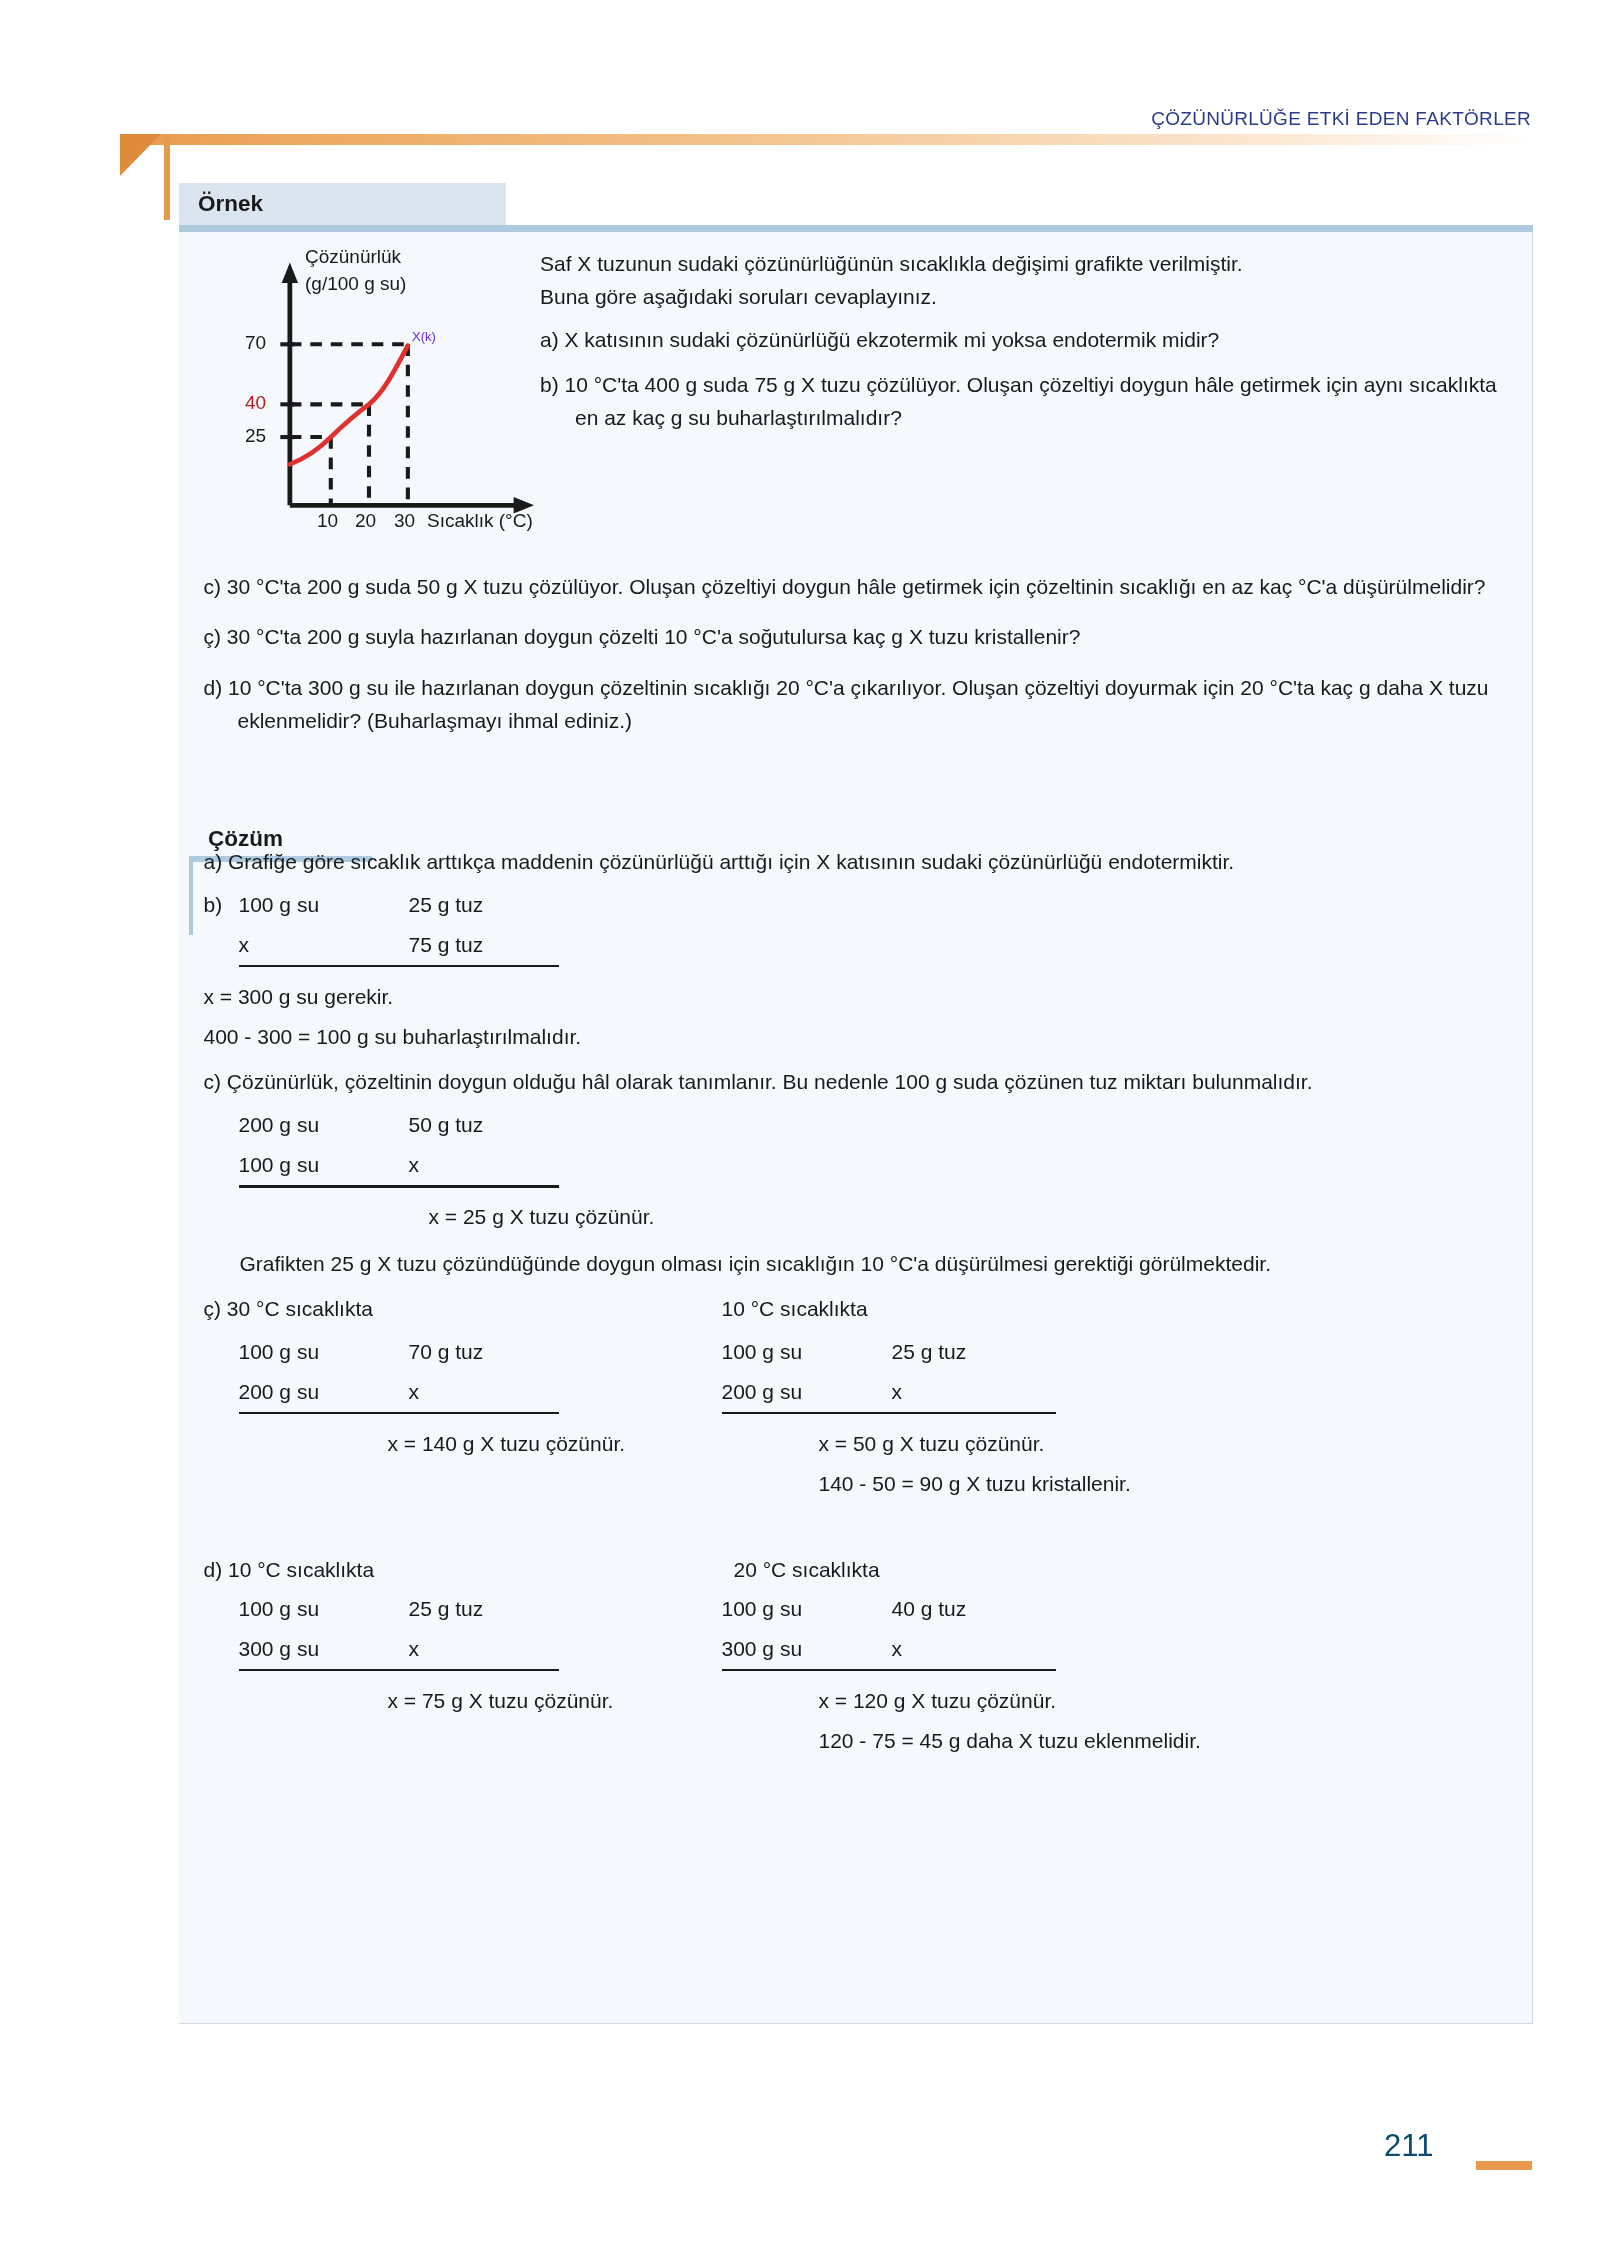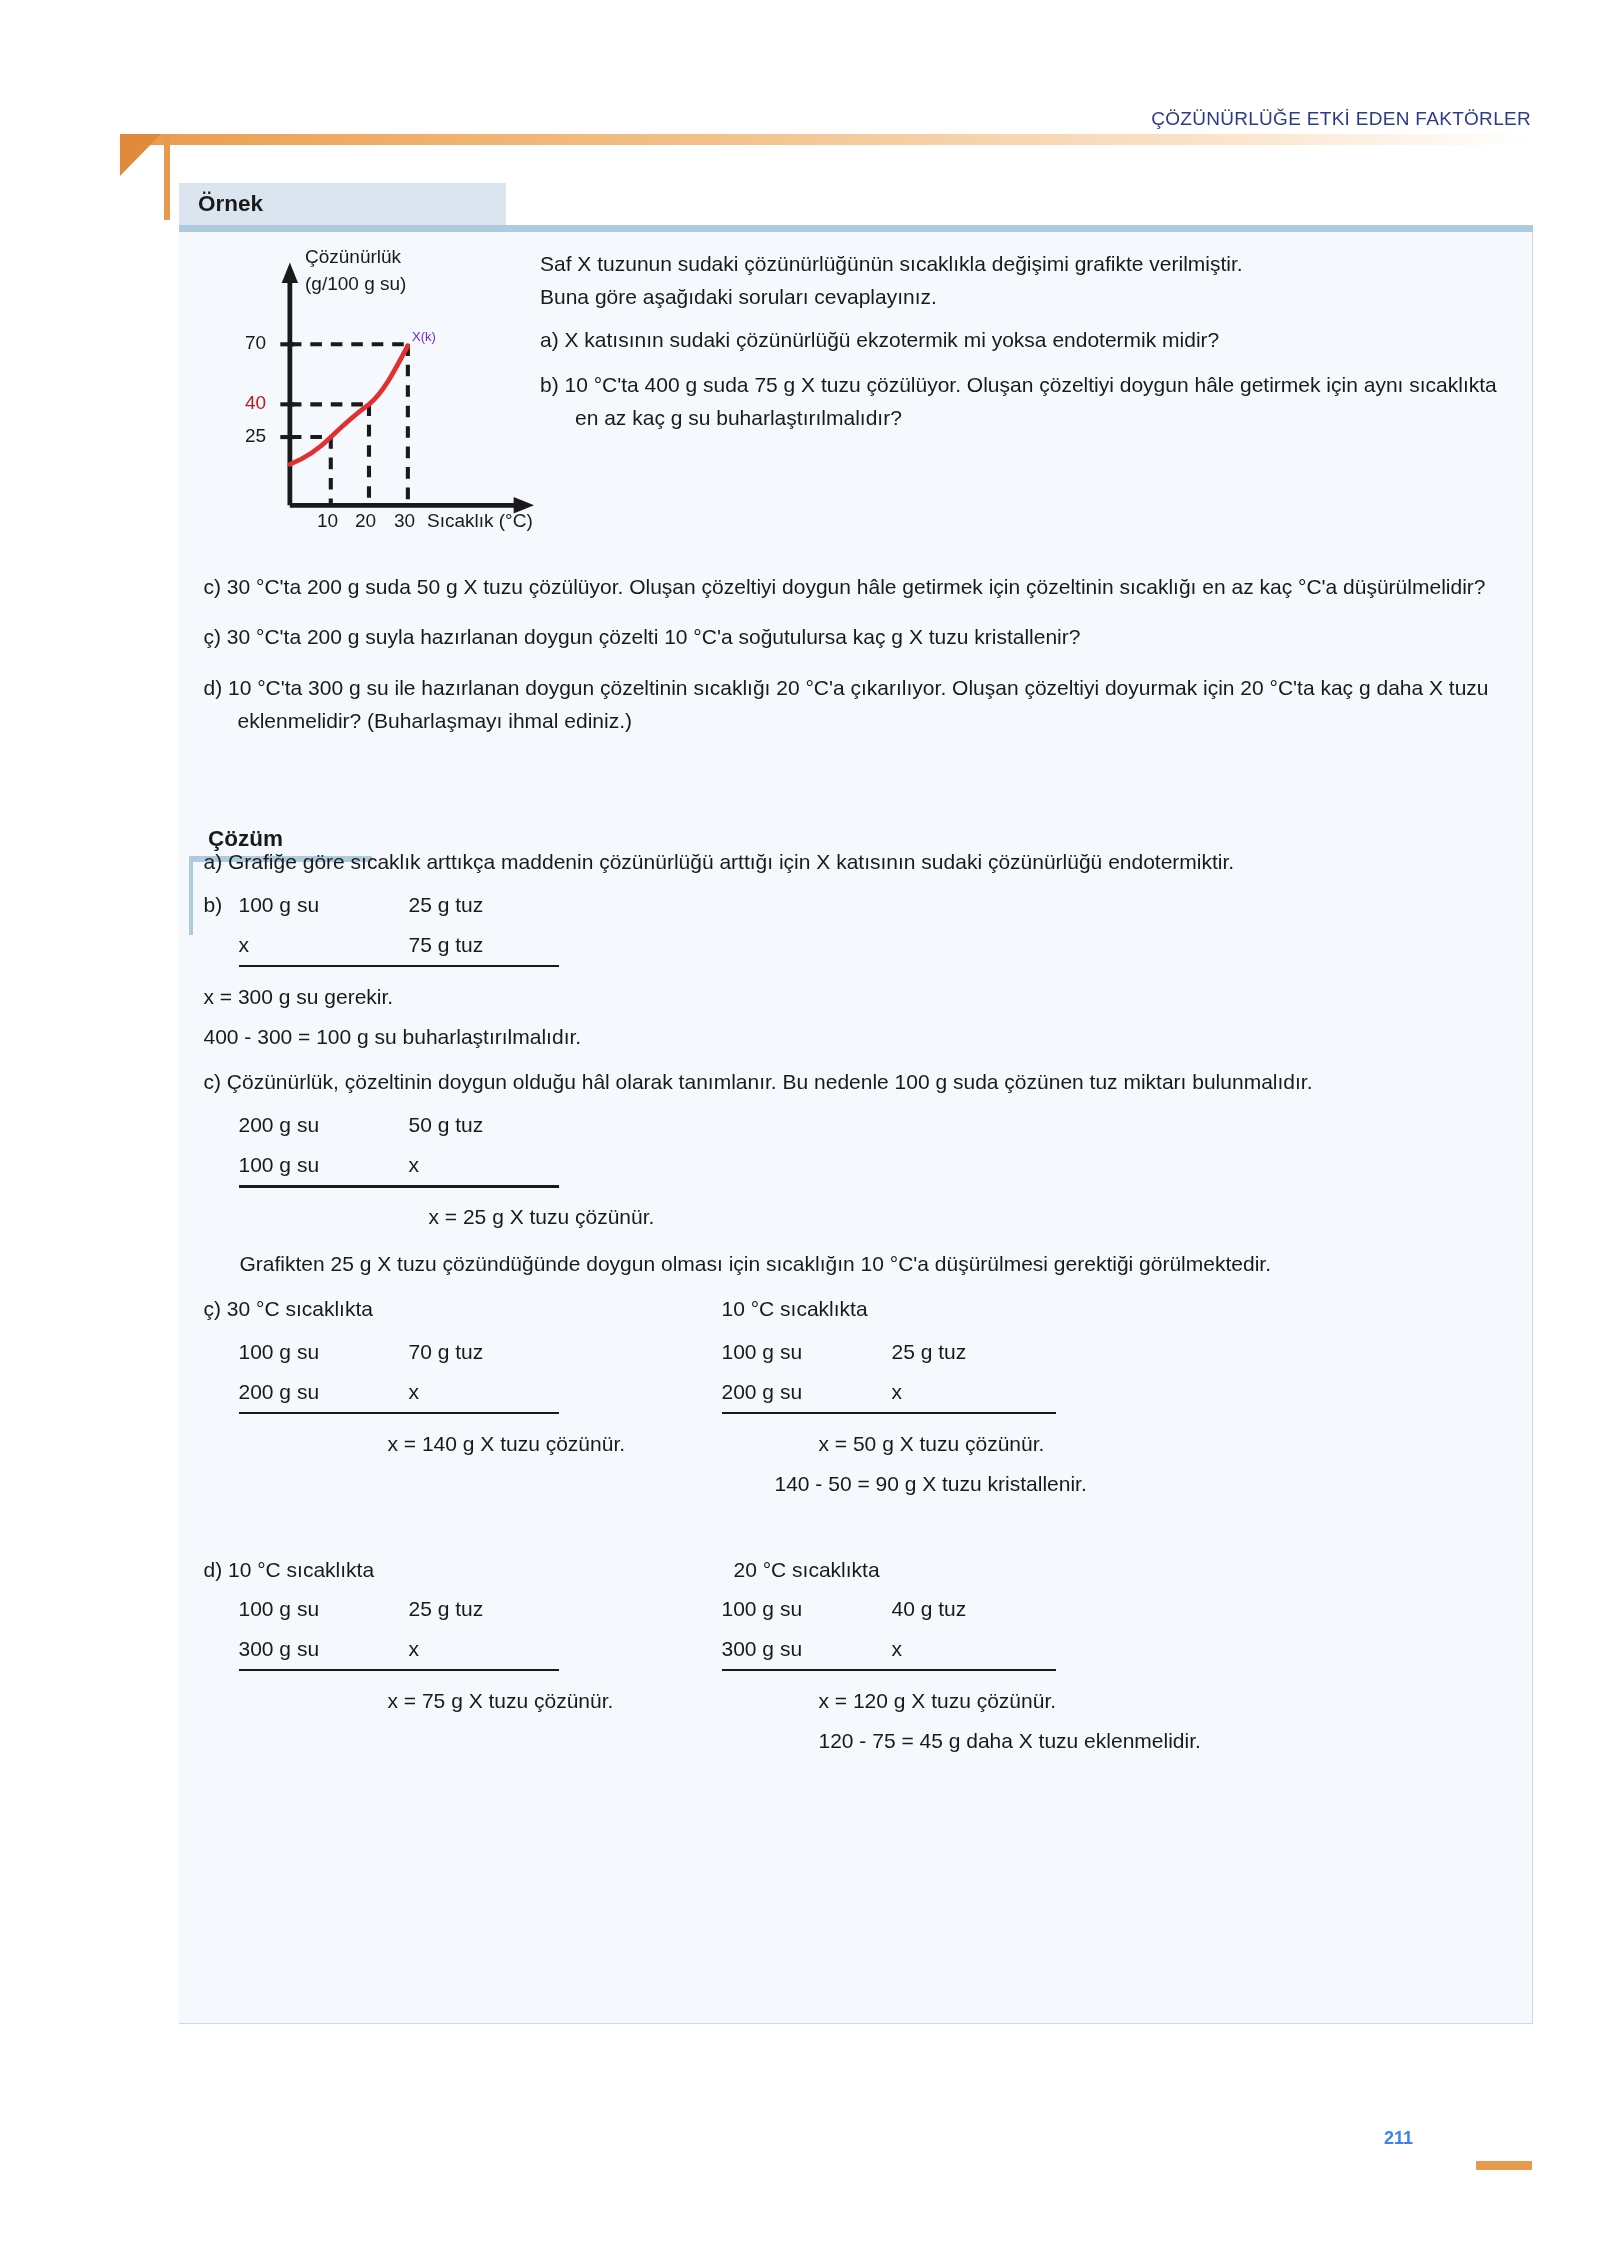--- a/index.html
+++ b/index.html
@@ -213,23 +213,22 @@
     display: flex;
   }
   .col-left  { width: 518px; }
   .col-right { width: 531px; }
 
   
   .page-num {
     position: absolute;
     top: 2128px;
     left: 1384px;
-    font-size: 18px;
-    color: #3b82f6;
-    font-weight: bold;
+    font-size: 31px;
+    color: #0c4a6e;
   }
   .page-rule {
     position: absolute;
     top: 2161px;
     left: 1476px;
     width: 56px;
     height: 8.9px;
     background: #e79a4e;
   }
 
@@ -379,21 +378,21 @@
         <div class="prop-row">
           <div class="prop-c1">100 g su</div>
           <div class="prop-c2">25 g tuz</div>
         </div>
         <div class="prop-row">
           <div class="prop-c1">200 g su</div>
           <div class="prop-c2">x</div>
         </div>
         <div class="prop-bar" style="width:334px;"></div>
         <div class="prop-result" style="margin-top:9.5px; margin-left:97px;">x = 50 g X tuzu çözünür.</div>
-        <div class="prop-result" style="margin-left:53px;">140 - 50 = 90 g X tuzu kristallenir.</div>
+        <div class="prop-result" style="margin-left:97px;">140 - 50 = 90 g X tuzu kristallenir.</div>
       </div>
     </div>
 
     <div class="two-col" style="margin-top:49px;gap:12px;">
       <div class="col-left">d) 10 °C sıcaklıkta</div>
       <div class="col-right">20 °C sıcaklıkta</div>
     </div>
 
     <div class="two-col" style="margin-top:2.7px;">
 

